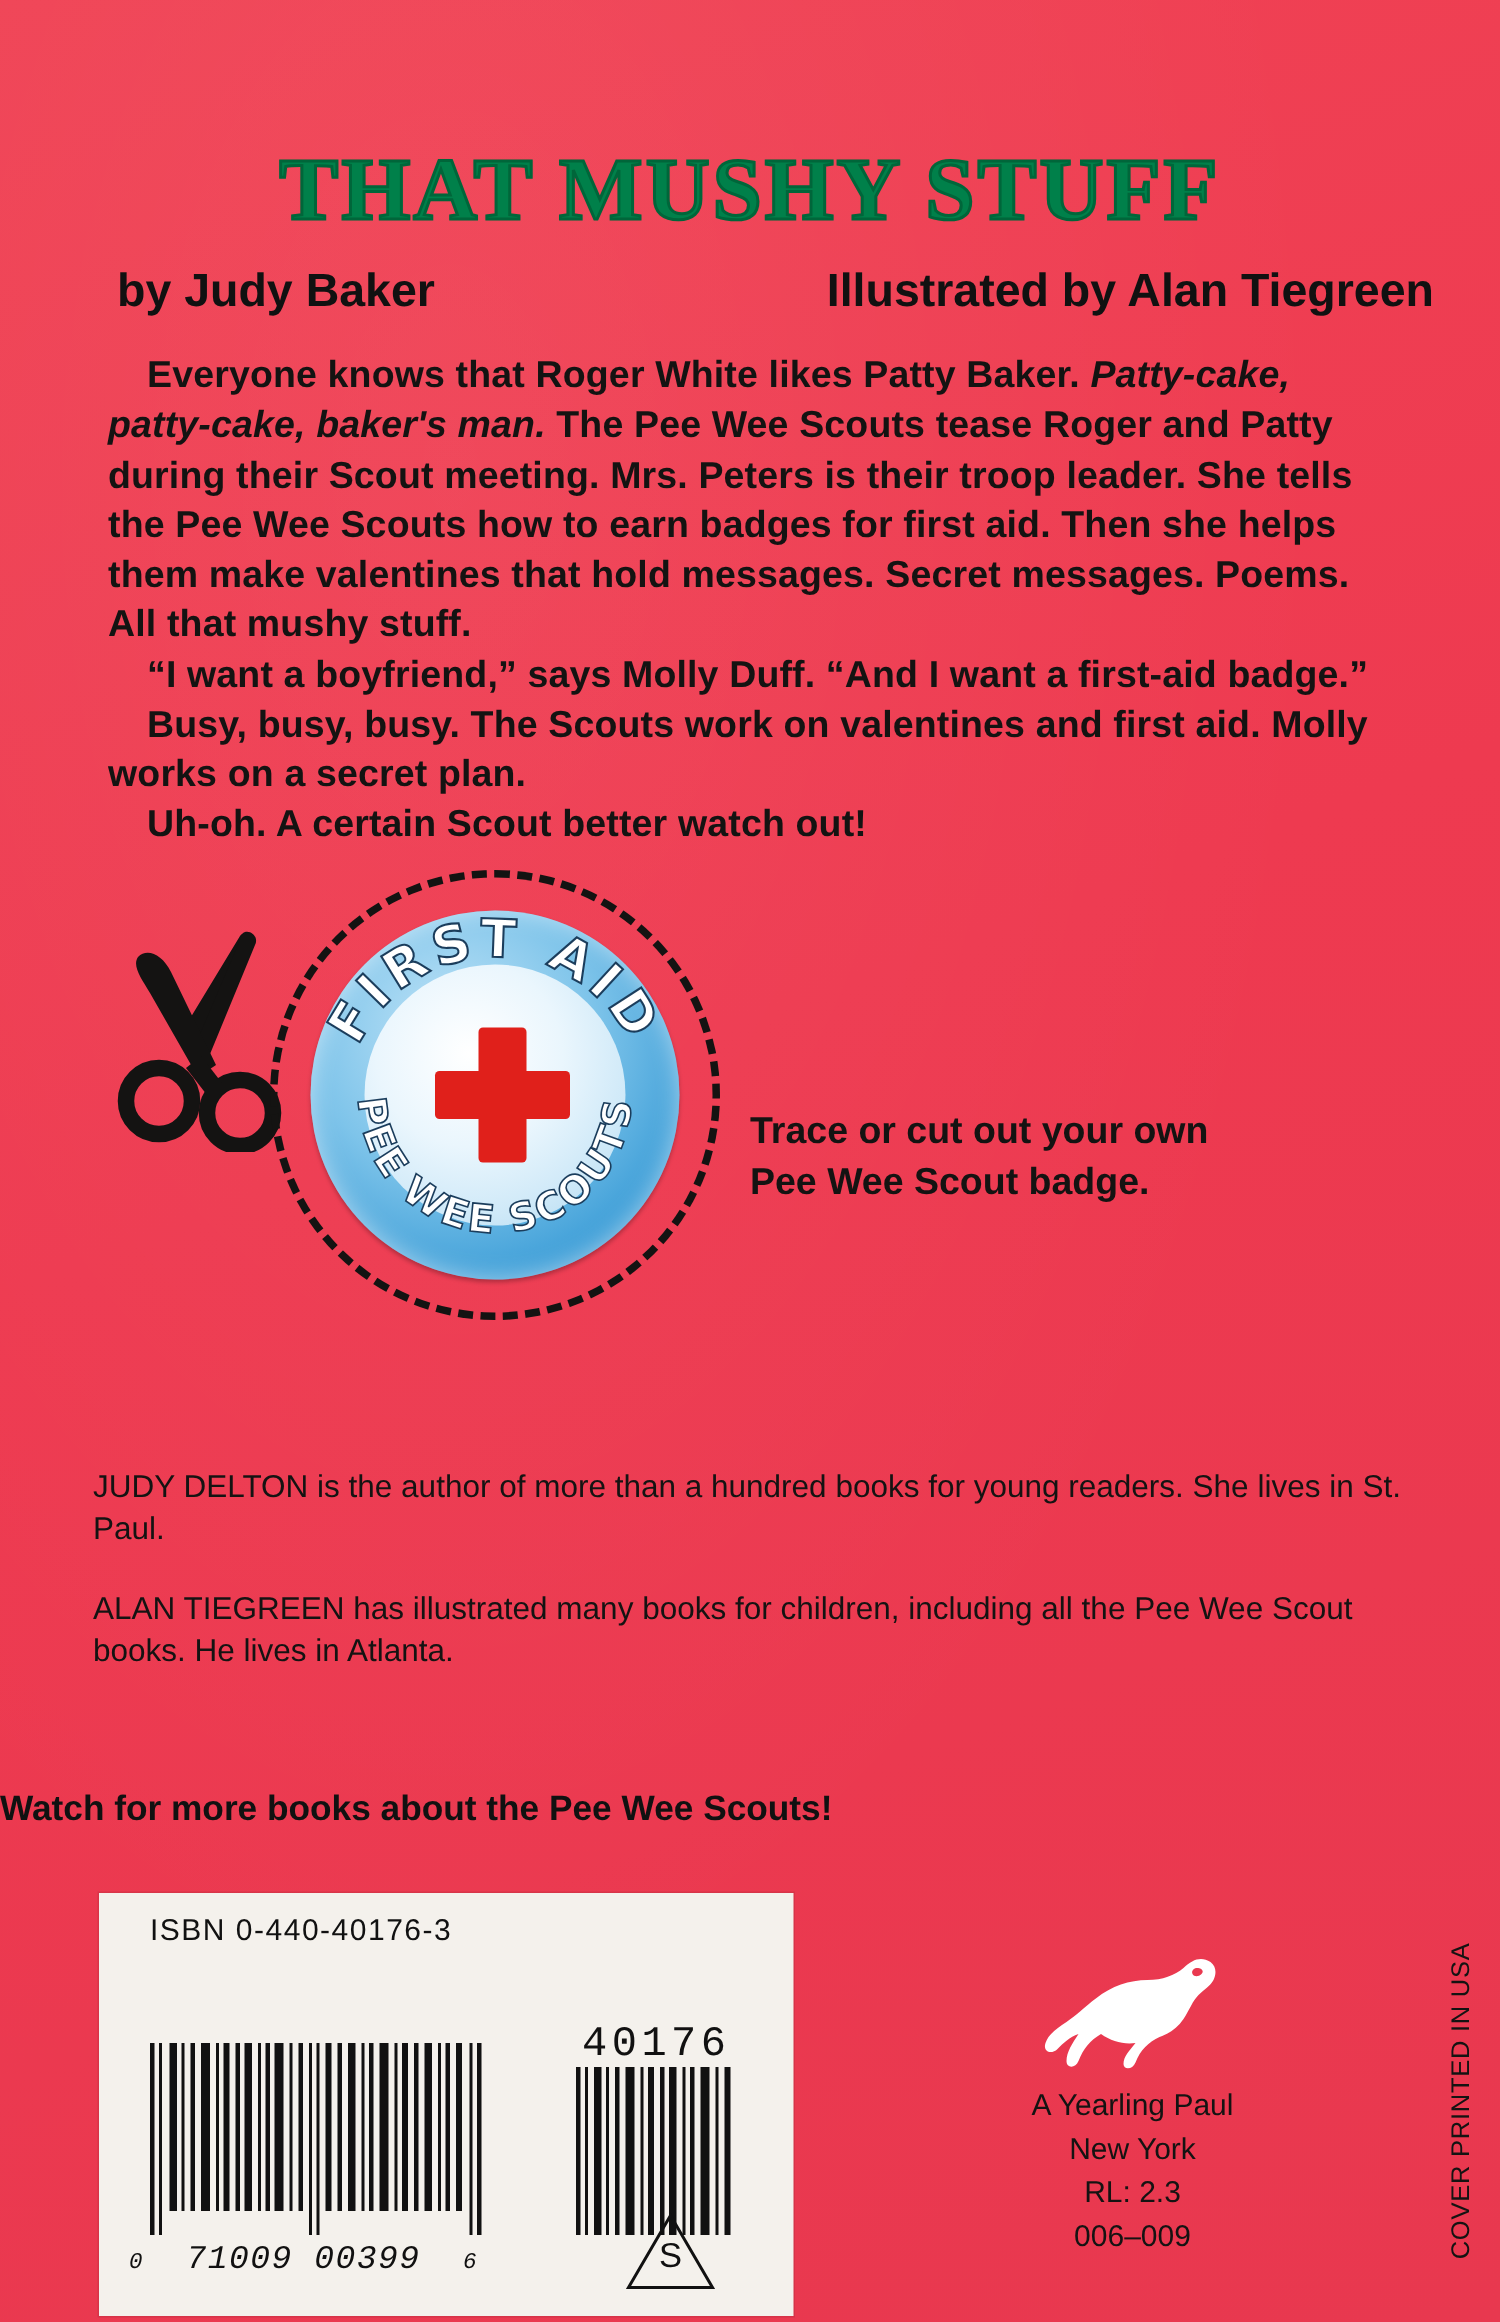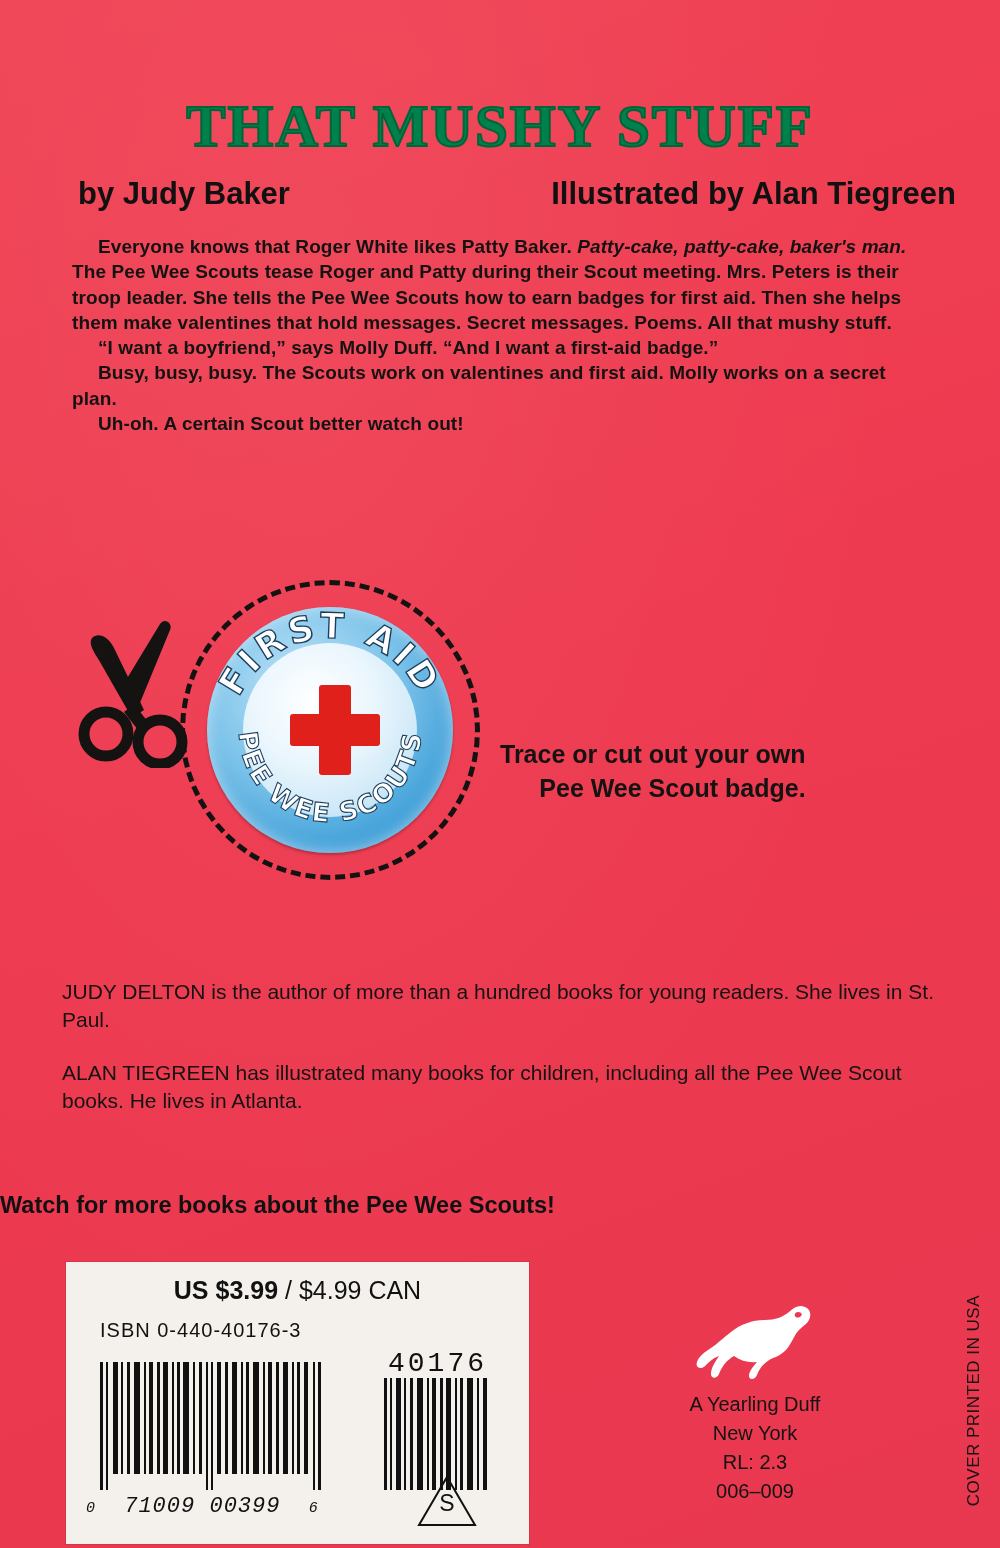--- a/index.html
+++ b/index.html
@@ -53,21 +53,21 @@
   }
   .byline-row .author { margin-left: 18px; }
   .byline-row .illustrator { margin-right: 4px; }
 
   
   .blurb {
     position: absolute;
     top: 234px;
     left: 72px;
     width: 862px;
-    font-size: 19px;
+    font-size: 25px;
     line-height: 1.33;
     font-weight: 600;
     color: #141312;
     letter-spacing: 0.1px;
   }
   .blurb p { margin: 0; text-indent: 26px; }
   .blurb p.first { text-indent: 26px; }
   .blurb em { font-style: italic; }
 
   
@@ -127,21 +127,20 @@
   .cross-h { left: 83px; top: 107px; width: 90px; height: 32px; }
 
   .trace-text {
     position: absolute;
     left: 500px;
     top: 178px;
     font-size: 25px;
     font-weight: 600;
     line-height: 1.35;
     color: #141312;
-    text-align: right;
   }
 
   
   .bios {
     position: absolute;
     top: 978px;
     left: 62px;
     width: 900px;
     font-size: 21px;
     line-height: 1.35;
@@ -321,23 +320,20 @@
   </div>
 
   <div class="bios">
     <p>JUDY DELTON is the author of more than a hundred books for young readers. She lives in St. Paul.</p>
     <p>ALAN TIEGREEN has illustrated many books for children, including all the Pee Wee Scout books. He lives in Atlanta.</p>
   </div>
 
   <div class="watch-line">Watch for more books about the Pee Wee Scouts!</div>
 
   <div class="barcode-block">
-    <div class="price">
-      <span class="bold">US $3.99</span><span> / $4.99 CAN</span>
-    </div>
     <div class="isbn-text">ISBN 0-440-40176-3</div>
 
     <svg class="bars" viewBox="0 0 225 128" preserveAspectRatio="none">
       <g fill="#111">
         <rect x="0" y="0" width="3" height="128"></rect>
           <rect x="6" y="0" width="2" height="128"></rect>
         <rect x="13" y="0" width="5" height="112"></rect>
           <rect x="21" y="0" width="2" height="112"></rect>
         <rect x="27" y="0" width="3" height="112"></rect>
           <rect x="34" y="0" width="6" height="112"></rect>
@@ -403,21 +399,21 @@
         <polygon points="31,3 59,51 3,51" fill="none" stroke="#111" stroke-width="2"></polygon>
       </svg>
       <span>S</span>
     </div>
   </div>
 
   <div class="imprint">
     <svg class="horse" width="132" height="82" viewBox="0 0 132 82">
       <path fill="#ffffff" d="M118 8 C112 4 106 6 100 12 C94 17 86 20 76 20 C64 20 52 24 42 32 C34 38 28 44 22 48 C16 52 10 56 8 62 C6 68 12 70 16 66 C20 62 24 58 30 56 C26 62 22 68 22 74 C22 79 28 79 30 74 C33 66 38 60 45 56 C52 61 60 63 68 62 C64 67 60 71 60 76 C60 80 66 80 68 75 C71 67 77 61 84 58 C90 56 96 52 100 46 C104 40 106 34 110 30 C114 26 118 24 120 20 C122 16 122 11 118 8 Z M112 16 C110 18 107 18 106 16 C105 14 107 12 109 12 C112 12 114 14 112 16 Z"></path>
     </svg>
-    <div>A Yearling Duff</div>
+    <div>A Yearling Paul</div>
     <div>New York</div>
     <div>RL: 2.3</div>
     <div>006–009</div>
   </div>
 
   <div class="printed-usa">COVER PRINTED IN USA</div>
 
 </div>
 
 </body></html>

